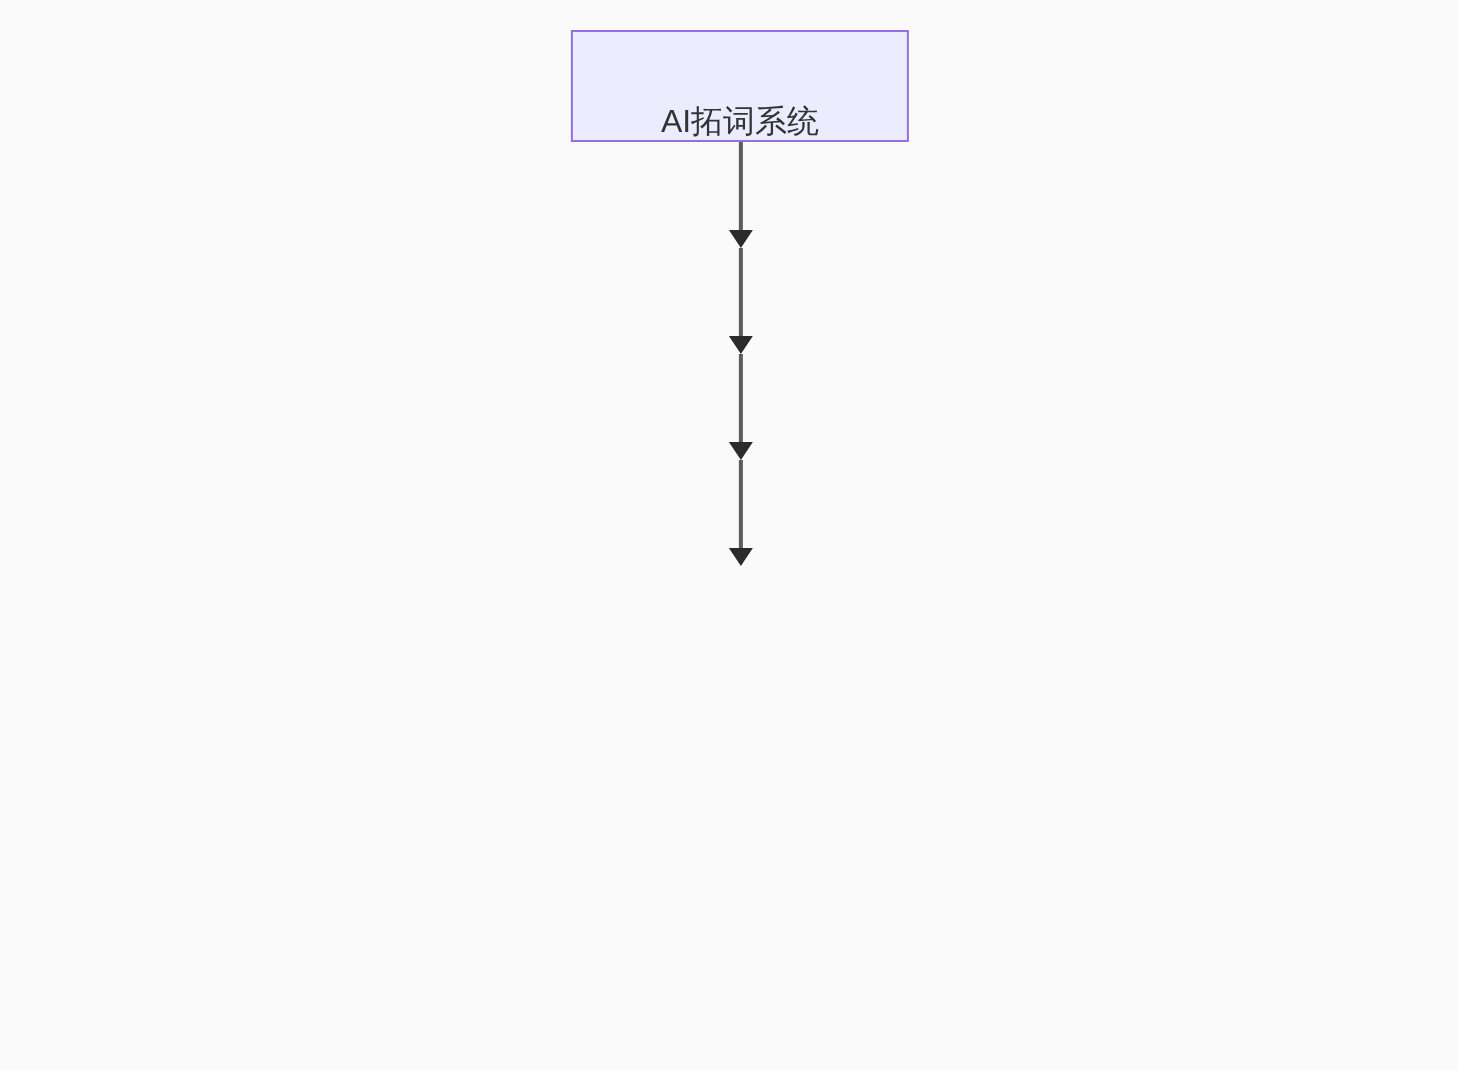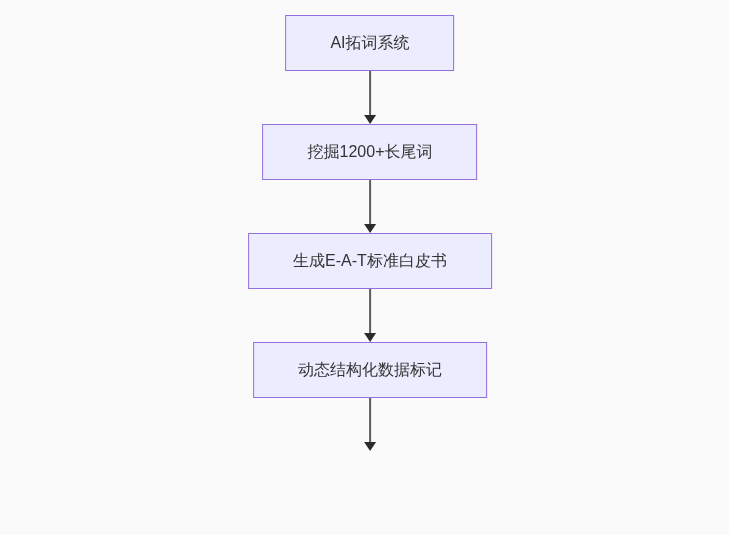--- a/index.html
+++ b/index.html
@@ -32,21 +32,21 @@
     flex-direction: column;
     align-items: center;
   }
   .node {
     background: var(--node_fill);
     border: 1px solid var(--node_border);
     color: var(--text_color);
     height: 56px;
     padding: 0 44px;
     display: flex;
-    align-items: center;
+    align-items: flex-end;
     justify-content: center;
     white-space: nowrap;
     font-size: 16px;
     line-height: 1;
   }
   .node-label {
     display: inline-block;
   }
   .arrow {
     height: 53px;
@@ -74,41 +74,32 @@
 
   <div class="node">
     <span class="node-label">AI拓词系统</span>
   </div>
 
   <div class="arrow">
     <div class="arrow-line"></div>
     <div class="arrow-head"></div>
   </div>
 
-  <div class="node">
-    <span class="node-label">挖掘1200+长尾词</span>
-  </div>
 
   <div class="arrow">
     <div class="arrow-line"></div>
     <div class="arrow-head"></div>
   </div>
 
-  <div class="node">
-    <span class="node-label">生成E-A-T标准白皮书</span>
-  </div>
 
   <div class="arrow">
     <div class="arrow-line"></div>
     <div class="arrow-head"></div>
   </div>
 
-  <div class="node">
-    <span class="node-label">动态结构化数据标记</span>
-  </div>
 
   <div class="arrow">
     <div class="arrow-line"></div>
     <div class="arrow-head"></div>
   </div>
 
 
 </div>
 
 </body></html>

